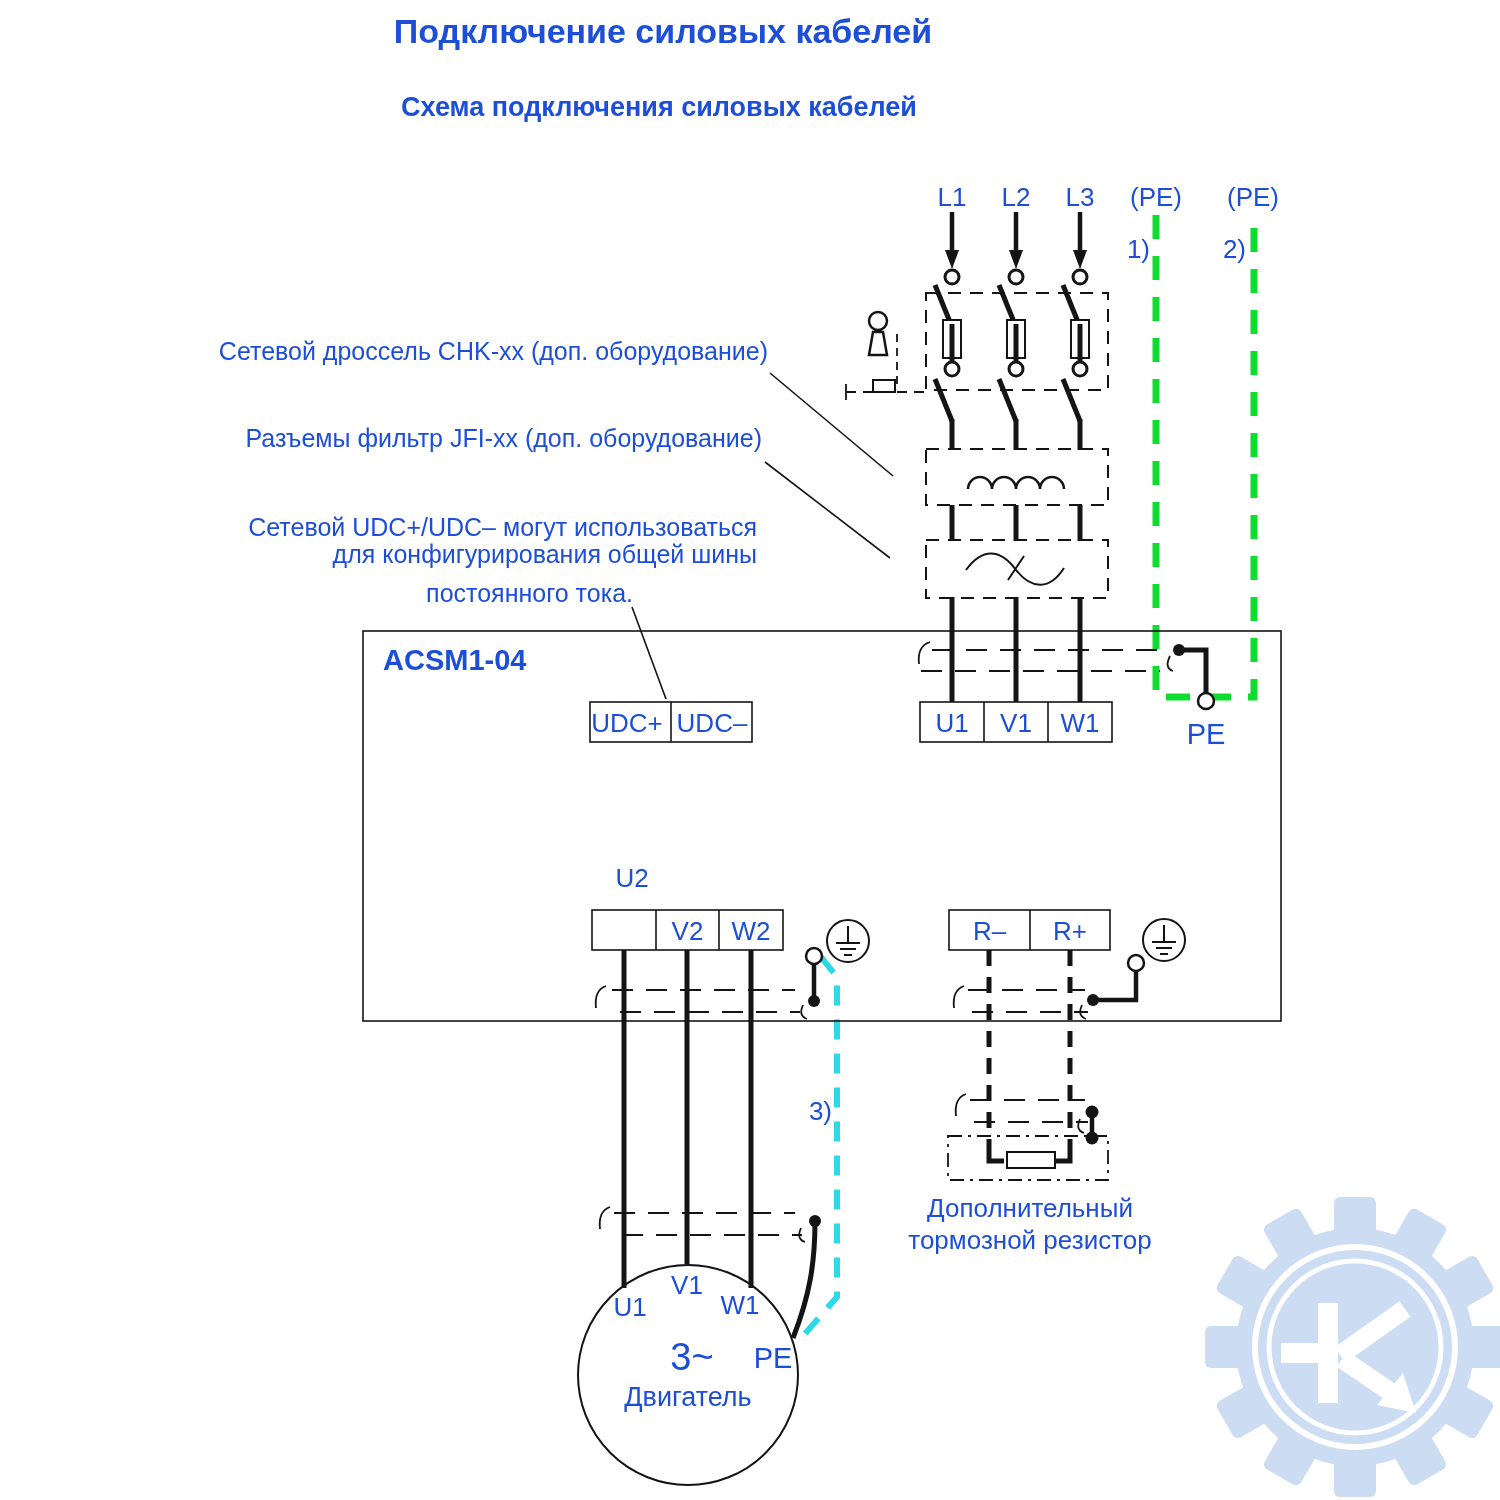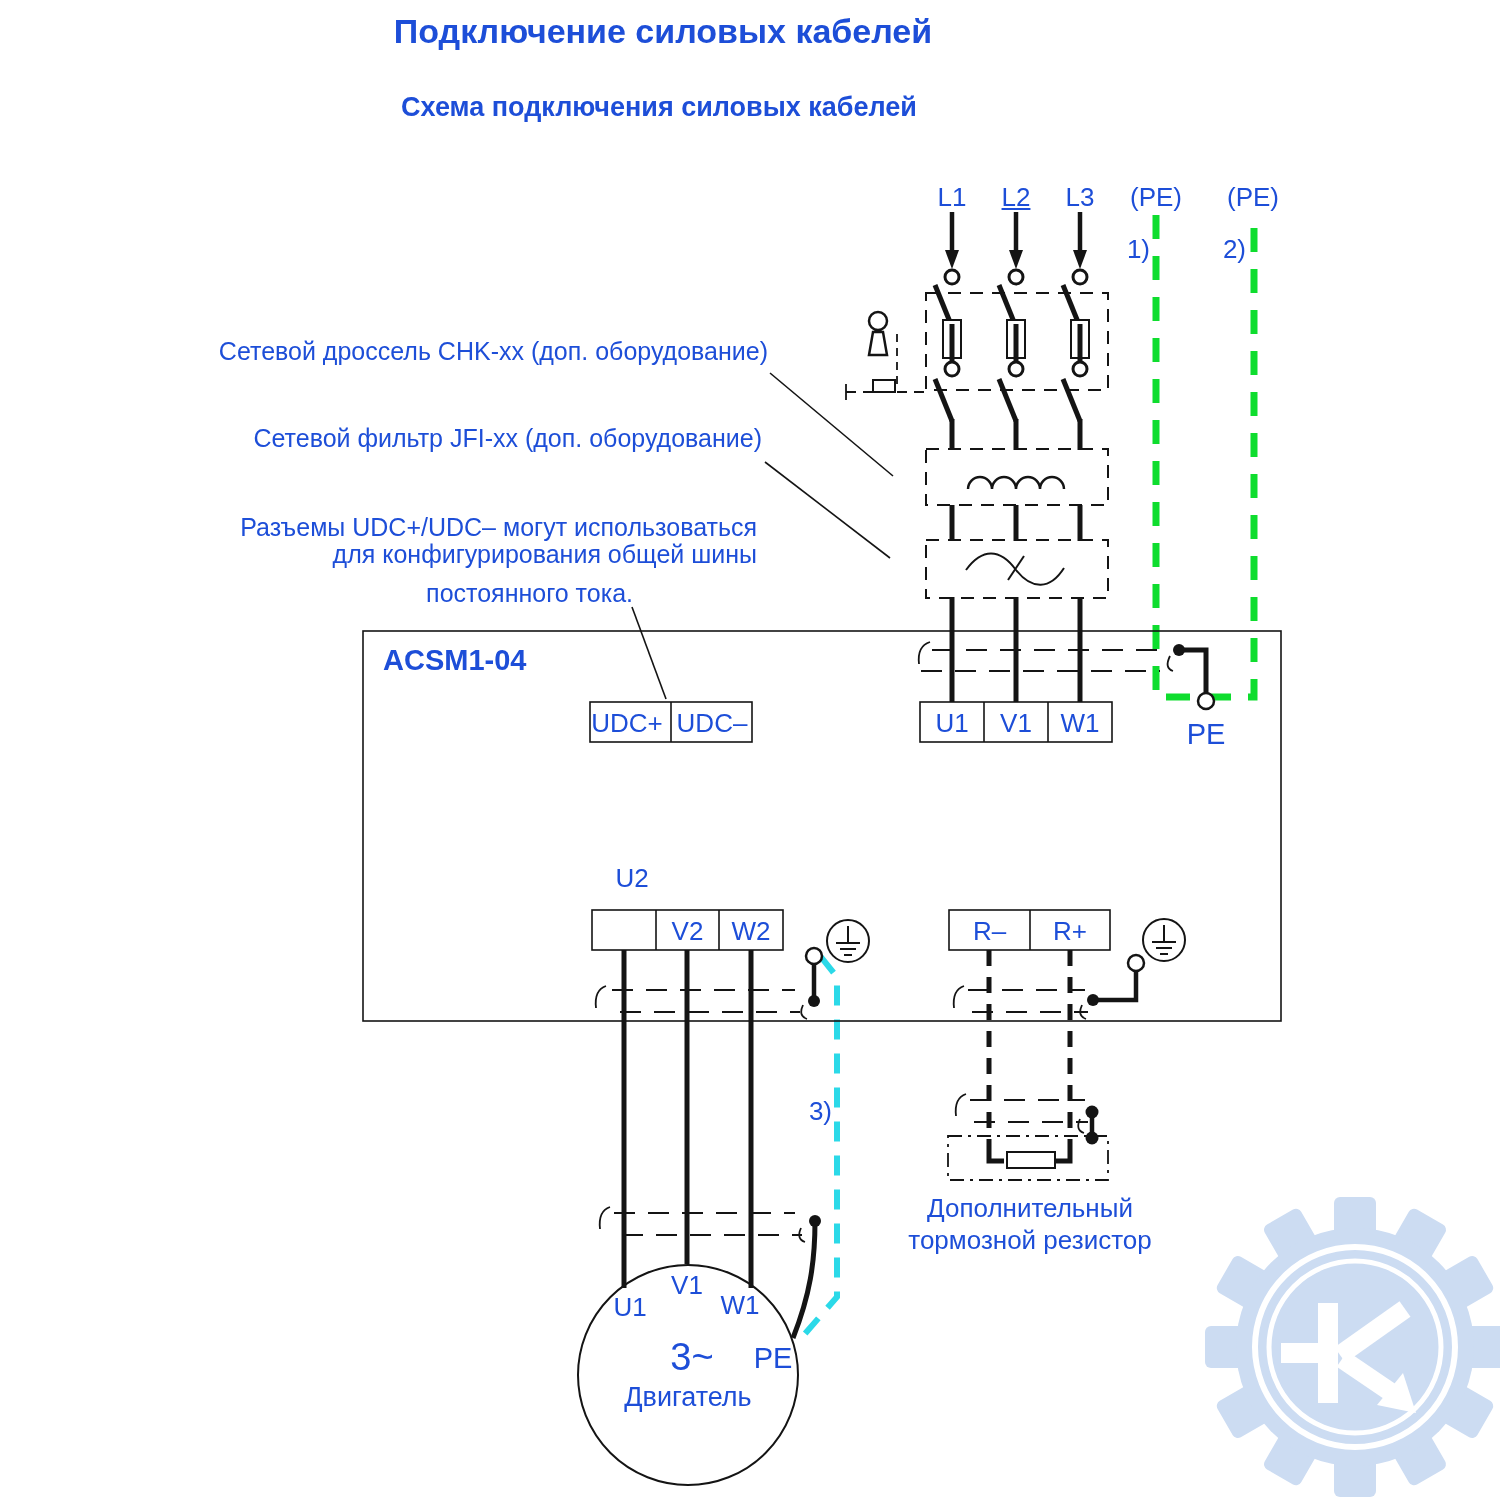--- a/index.html
+++ b/index.html
@@ -212,27 +212,27 @@
     </g>
     <rect x="948" y="1136" width="160" height="44" stroke-width="1.8" stroke-dasharray="14 6 3 6"></rect>
     <rect x="1007" y="1152" width="48" height="16" fill="#ffffff" stroke-width="2"></rect>
   </g>
 </svg>
 
 <div class="txt title" style="left:163px;top:12px;width:1000px;">Подключение силовых кабелей</div>
 <div class="txt subtitle" style="left:159px;top:92px;width:1000px;">Схема подключения силовых кабелей</div>
 
 <div class="txt note" style="left:0;top:337px;width:768px;">Сетевой дроссель CHK-xx (доп. оборудование)</div>
-<div class="txt note" style="left:0;top:424px;width:762px;">Сетевой фильтр JFI-xx (доп. оборудование)</div>
-<div class="txt note" style="left:0;top:513px;width:757px;">Разъемы UDC+/UDC– могут использоваться</div>
+<div class="txt note" style="left:0;top:424px;width:762px;">Разъемы фильтр JFI-xx (доп. оборудование)</div>
+<div class="txt note" style="left:0;top:513px;width:757px;">Сетевой UDC+/UDC– могут использоваться</div>
 <div class="txt note" style="left:0;top:540px;width:757px;">для конфигурирования общей шины</div>
 <div class="txt note" style="left:0;top:579px;width:633px;">постоянного тока.</div>
 
 <div class="txt small center" style="left:912px;top:182px;width:80px;">L1</div>
-<div class="txt small center" style="left:976px;top:182px;width:80px;text-decoration:underline;">L2</div>
+<div class="txt small center" style="left:976px;top:182px;width:80px;">L2</div>
 <div class="txt small center" style="left:1040px;top:182px;width:80px;">L3</div>
 <div class="txt small center" style="left:1111px;top:182px;width:90px;">(PE)</div>
 <div class="txt small center" style="left:1208px;top:182px;width:90px;">(PE)</div>
 <div class="txt small right" style="left:1098px;top:234px;width:52px;">1)</div>
 <div class="txt small right" style="left:1194px;top:234px;width:52px;">2)</div>
 
 <div class="txt model" style="left:383px;top:644px;">ACSM1-04</div>
 
 <div class="txt term" style="left:591px;top:708px;width:72px;">UDC+</div>
 <div class="txt term" style="left:672px;top:708px;width:80px;">UDC–</div>

